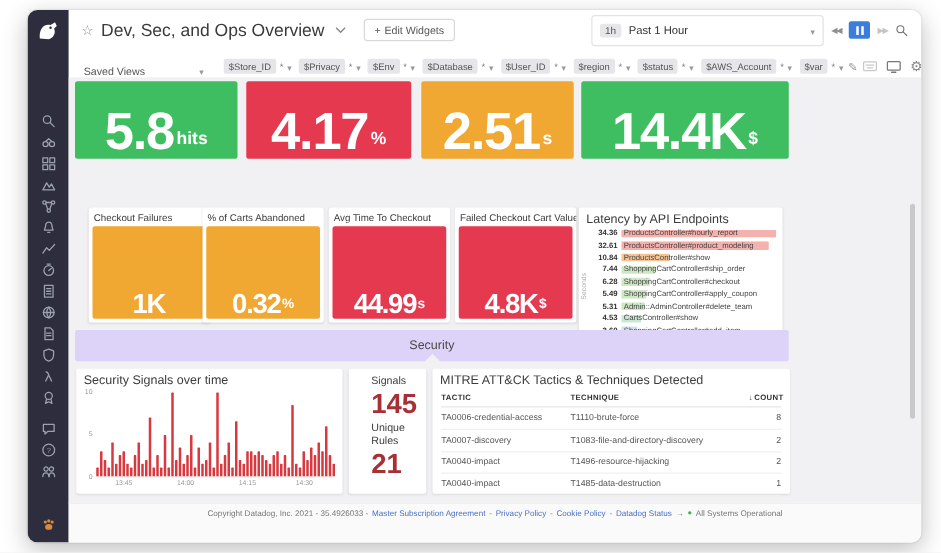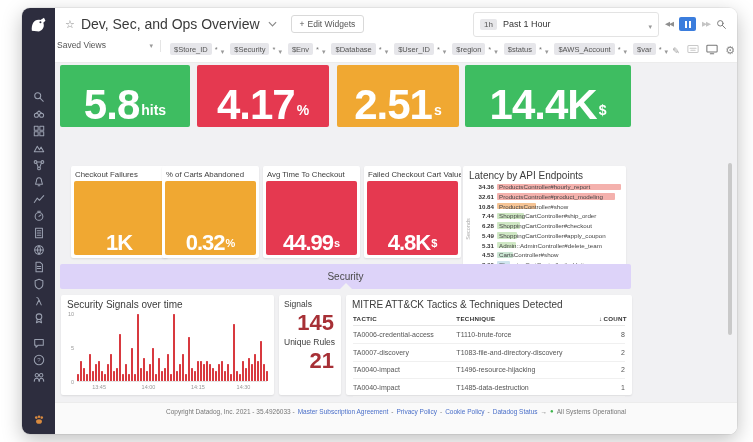--- a/index.html
+++ b/index.html
@@ -22,21 +22,21 @@
   .spacer{flex:1}
   .timebox{display:flex;align-items:center;gap:6px;border:1px solid #e3e3e3;border-radius:3px;padding:2.5px 6px;width:172px}
   .badge-1h{background:#e7e7ea;border-radius:2px;font-size:8px;color:#555;padding:1px 4px}
   .time-label{font-size:9px;color:#333;flex:1}
   .caret::after{content:"▾";font-size:7px;color:#999}
   .ctrl-skip{font-size:6.5px;color:#8f8f8f;letter-spacing:-1px}
   .ctrl-skip.dim{color:#c4c4c4}
   .pause{width:17px;height:14px;background:#3b7ddd;border-radius:2px;display:flex;align-items:center;justify-content:center;gap:2px}
   .pause i{display:block;width:2px;height:7px;background:#fff}
   
-  .tbar{height:22px;display:flex;align-items:flex-start;padding:0 2px;gap:4px;border-bottom:1px solid #ececec;flex:none}
+  .tbar{height:22px;display:flex;align-items:flex-end;padding:0 12px;gap:4px;border-bottom:1px solid #ececec;flex:none}
   .sv{width:96px;display:flex;justify-content:space-between;align-items:center;font-size:8.5px;color:#555;flex:none}
   .vdiv{width:1px;height:12px;background:#e5e5e5;margin:0 3px}
   .pillgrp{display:flex;align-items:center;gap:3px;margin-left:2px}
   .pill{background:#e6e6ea;border-radius:2px;font-size:7.5px;color:#555;padding:1.5px 4px;white-space:nowrap}
   .wc{font-size:7.5px;color:#777}
   .pencil::after{content:"✎";font-size:9px;color:#999}
   .tbar-icons{margin-left:auto;display:flex;gap:7px;align-items:center}
   .gear::after{content:"⚙";font-size:11px;color:#8a8a8a;line-height:1}
   
   .canvas{flex:1;background:#f1f1f3;position:relative;overflow:hidden}
@@ -61,21 +61,21 @@
   .lbarwrap{flex:1;position:relative;height:100%;display:flex;align-items:center;overflow:hidden}
   .lbar{position:absolute;left:0;top:.5px;bottom:.5px;border-radius:1px}
   .llbl{position:relative;font-size:6.2px;color:#444;padding-left:2px;white-space:nowrap}
   
   .sigchart-card{top:232px;left:6px;width:213px;height:100px}
   .plot{position:absolute;left:16px;right:7px;top:19px;bottom:13px}
   .bars{position:absolute;inset:0;display:flex;align-items:flex-end;gap:1px;border-bottom:1px solid #e6e6e6}
   .sbar{width:2px;flex:none;border-radius:.5px}
   .ytick{position:absolute;font-size:5.5px;color:#999;right:100%;margin-right:3px;transform:translateY(-50%)}
   .xtick{position:absolute;top:100%;margin-top:2px;font-size:5.5px;color:#999}
-  .sig-card{top:232px;left:224px;width:62px;height:100px;padding:4px 5px;box-sizing:border-box;display:flex;flex-direction:column}
+  .sig-card{top:232px;left:224px;width:62px;height:100px;padding:4px 18px;box-sizing:border-box;display:flex;flex-direction:column}
   .sig-label{font-size:8.5px;color:#3c3c3c;margin-bottom:2px}
   .sig-num{font-size:22px;font-weight:bold;text-align:right;padding-right:2px;line-height:1.05;margin-bottom:3px}
   .mitre-card{top:232px;left:291px;width:286px;height:100px}
   .mtable{position:absolute;left:7px;right:7px;top:18px;bottom:4px;font-size:7px;color:#555}
   .mhead{display:flex;font-size:6.2px;font-weight:bold;color:#333;letter-spacing:.3px;border-bottom:1px solid #e6e6e6;padding:2px 0 3px;align-items:center}
   .mrow{display:flex;border-bottom:1px solid #f0f0f0;align-items:center;height:16.8px}
   .col-t{width:38%}
   .col-q{flex:1}
   .col-c{width:26px;text-align:right}
   .sort-arrow{font-size:6.2px;margin-right:1px}
@@ -220,21 +220,21 @@
         <span>Saved Views</span>
         <span class="caret"></span>
       </div>
       <div class="vdiv"></div>
       <div class="pillgrp">
           <span class="pill">$Store_ID</span>
           <span class="wc">*</span>
           <span class="caret"></span>
         </div>
       <div class="pillgrp">
-          <span class="pill">$Security</span>
+          <span class="pill">$Privacy</span>
           <span class="wc">*</span>
           <span class="caret"></span>
         </div>
       <div class="pillgrp">
           <span class="pill">$Env</span>
           <span class="wc">*</span>
           <span class="caret"></span>
         </div>
       <div class="pillgrp">
           <span class="pill">$Database</span>

